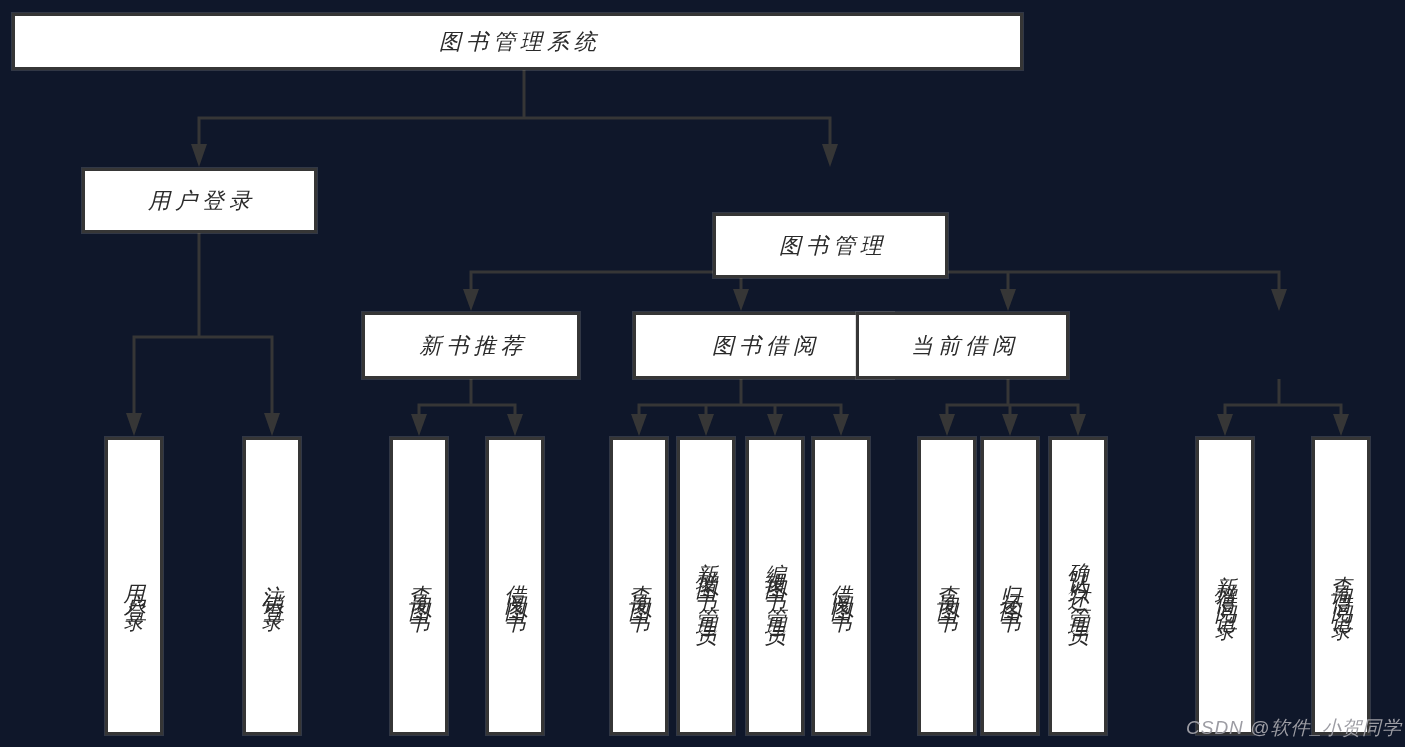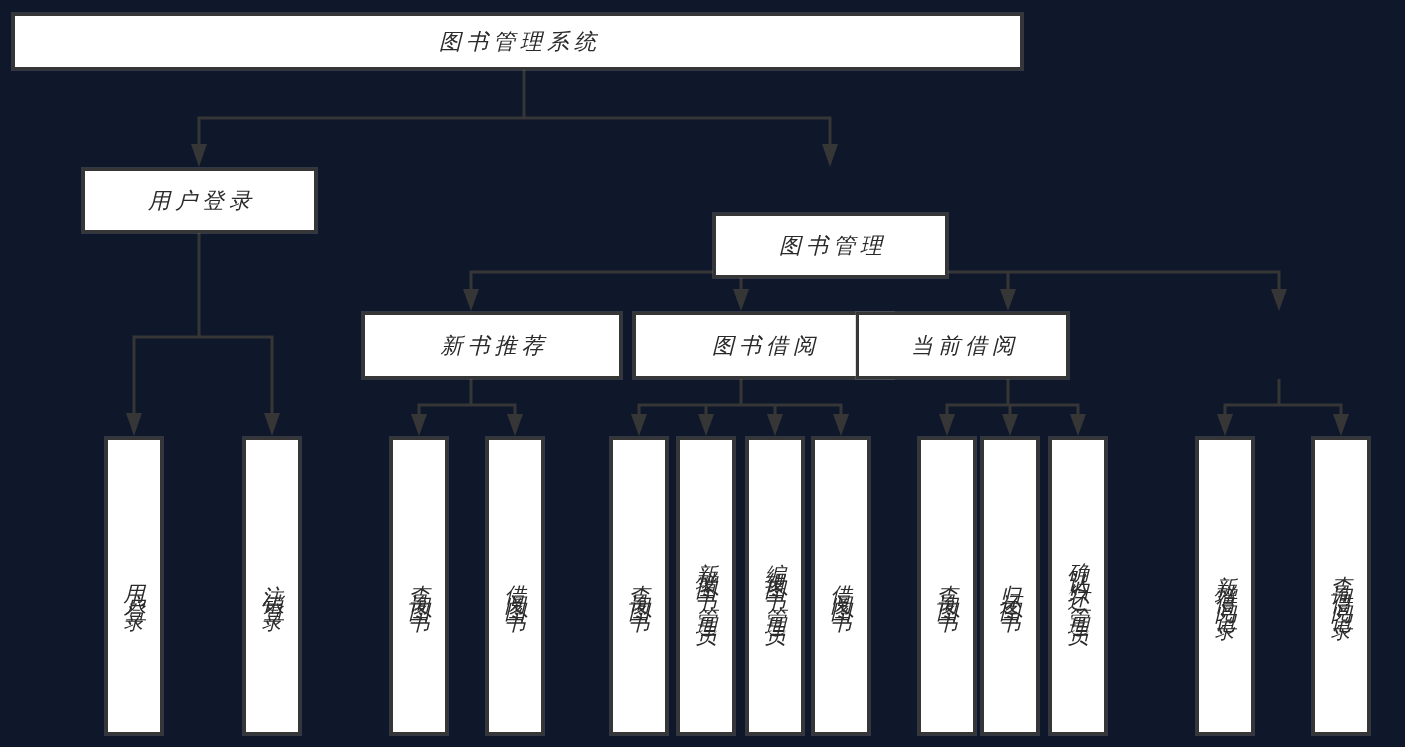--- a/index.html
+++ b/index.html
@@ -106,21 +106,21 @@
       <polygon points="1217,414 1233,414 1225,436"></polygon>
       <polygon points="1333,414 1349,414 1341,436"></polygon>
     </g>
   </svg>
 
   <div class="node node-h" style="left:12px; top:13px; width:1011px; height:57px;">图书管理系统</div>
 
   <div class="node node-h" style="left:82px; top:168px; width:235px; height:65px;">用户登录</div>
   <div class="node node-h" style="left:713px; top:168px; width:235px; height:65px;margin-top:45px;">图书管理</div>
 
-  <div class="node node-h" style="left:362px; top:312px; width:260px; height:67px;">新书推荐</div>
+  <div class="node node-h" style="left:362px; top:312px; width:218px; height:67px;">新书推荐</div>
   <div class="node node-h" style="left:633px; top:312px; width:261px; height:67px;">图书借阅</div>
   <div class="node node-h" style="left:856px; top:312px; width:213px; height:67px;">当前借阅</div>
 
   <div class="node node-v" style="left:105px; top:437px; width:58px; height:298px;">用户登录</div>
   <div class="node node-v" style="left:243px; top:437px; width:58px; height:298px;">注销登录</div>
 
   <div class="node node-v" style="left:390px; top:437px; width:58px; height:298px;">查询图书</div>
   <div class="node node-v" style="left:486px; top:437px; width:58px; height:298px;">借阅图书</div>
 
   <div class="node node-v" style="left:610px; top:437px; width:58px; height:298px;">查询图书</div>
@@ -128,14 +128,15 @@
   <div class="node node-v" style="left:746px; top:437px; width:58px; height:298px;">编辑图书（管理员）</div>
   <div class="node node-v" style="left:812px; top:437px; width:58px; height:298px;">借阅图书</div>
 
   <div class="node node-v" style="left:918px; top:437px; width:58px; height:298px;">查询图书</div>
   <div class="node node-v" style="left:981px; top:437px; width:58px; height:298px;">归还图书</div>
   <div class="node node-v" style="left:1049px; top:437px; width:58px; height:298px;">确认归还（管理员）</div>
 
   <div class="node node-v" style="left:1196px; top:437px; width:58px; height:298px;">新增借阅记录</div>
   <div class="node node-v" style="left:1312px; top:437px; width:58px; height:298px;">查询借阅记录</div>
 
+  <div class="watermark">CSDN @软件_小贺同学</div>
 
 </div>
 
 </body></html>

